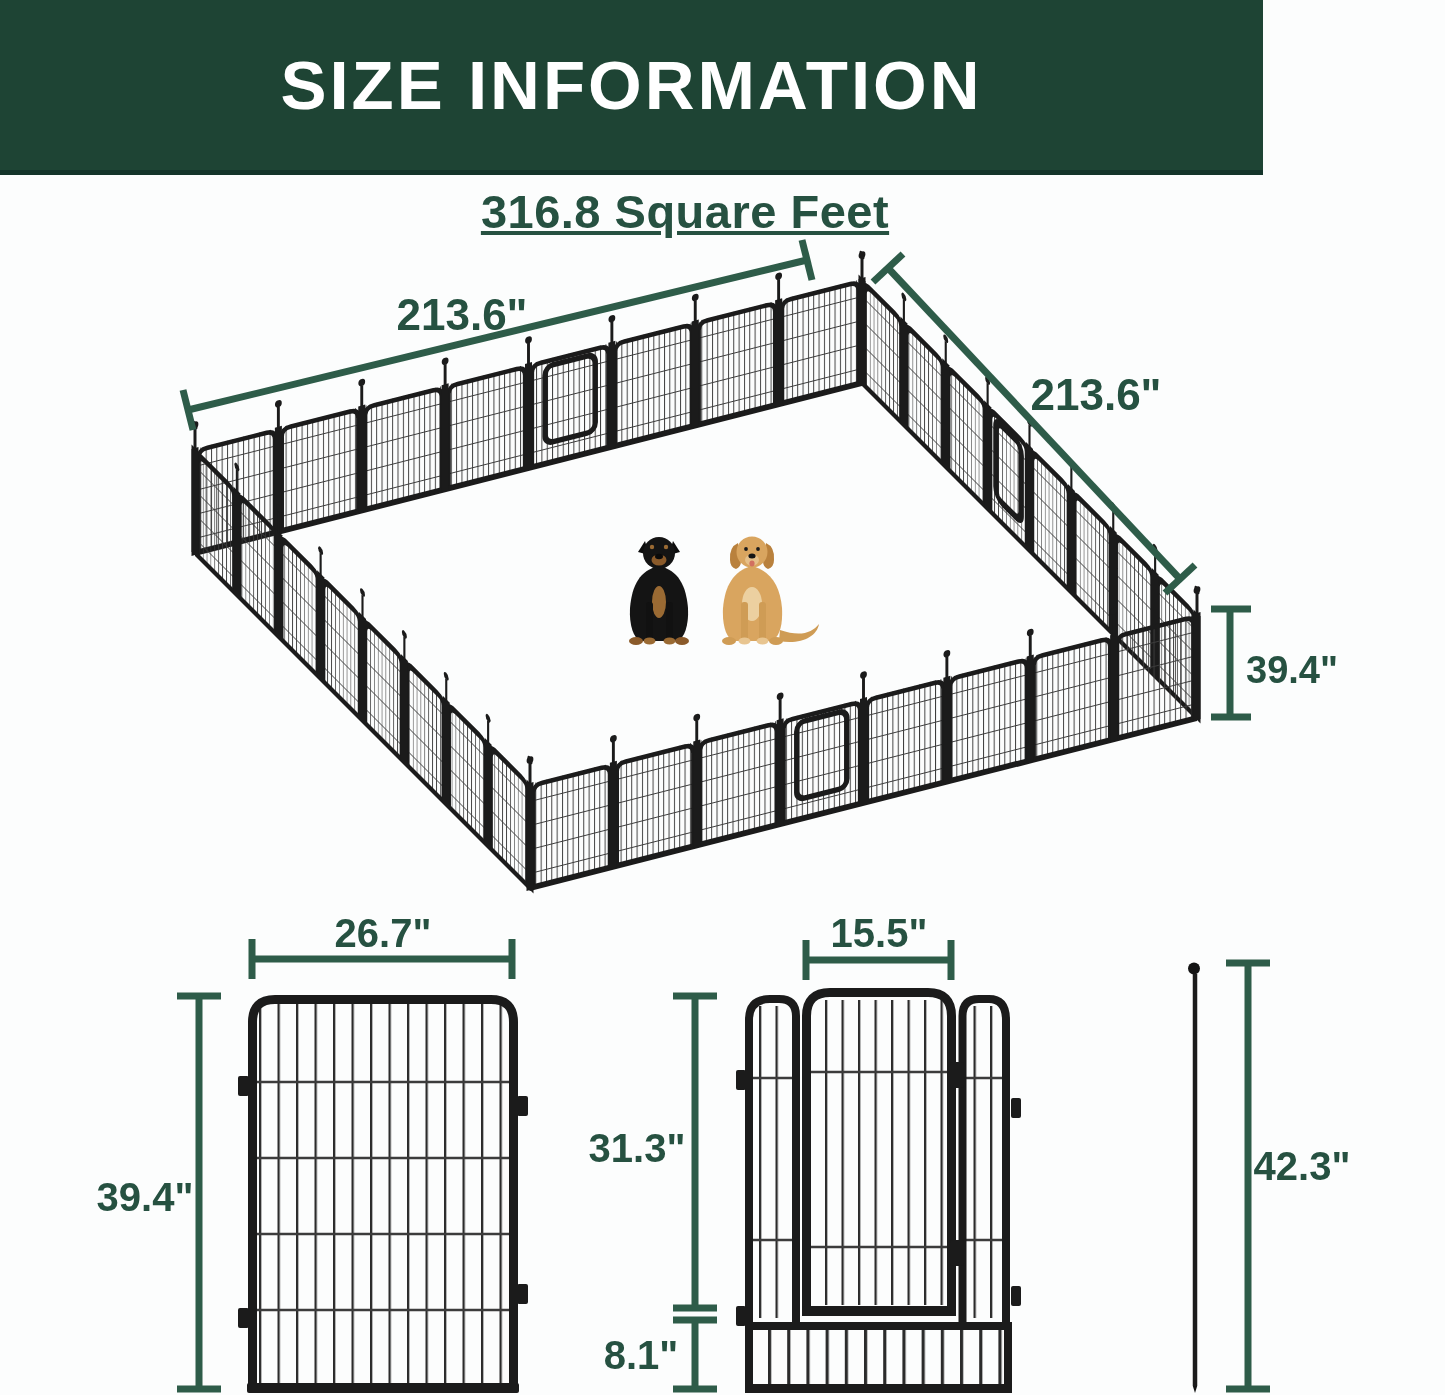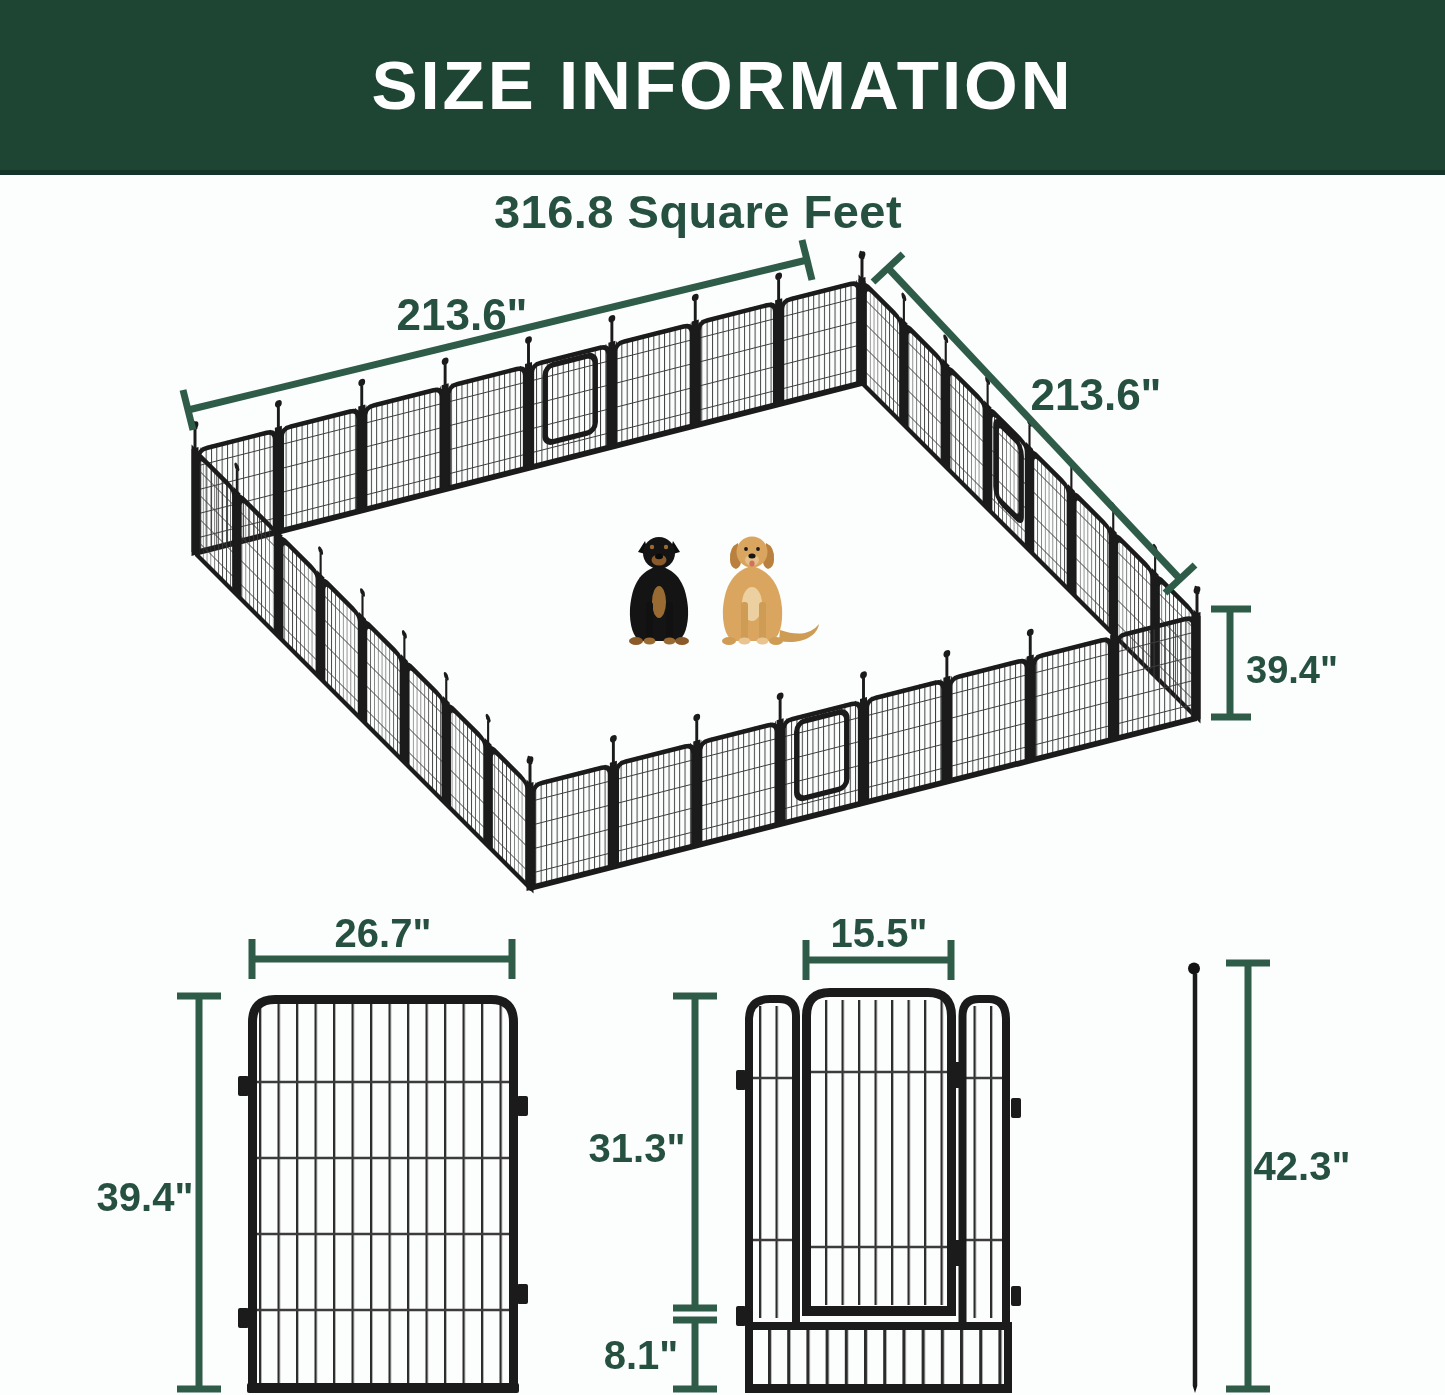--- a/index.html
+++ b/index.html
@@ -2,33 +2,34 @@
 <html style="--header-bg: #1e4434; --header-border: #14342a; --header-text: #ffffff; --dimension-line: #2e5c49; --dimension-text: #265141; --fence-frame: #1b1b1b; --fence-wire: #3c3c3c; --background: #fcfdfd;"><head>
 <meta charset="utf-8">
 <style>
   html,body{margin:0;padding:0;}
   body{
     width:1445px;height:1395px;position:relative;overflow:hidden;
     background:var(--background,#fcfdfd);
     font-family:"Liberation Sans",sans-serif;
   }
   .header{
-    position:absolute;top:0;left:0;width:1445px;height:170px;
+    position:absolute;top:0;left:0;width:1263px;height:170px;
     background:var(--header-bg,#1e4434);
     border-bottom:5px solid var(--header-border,#14342a);
     display:flex;align-items:center;justify-content:center;
   }
   .header h1{
     margin:0;color:var(--header-text,#ffffff);
     font-size:69px;font-weight:700;letter-spacing:3px;white-space:nowrap;
   }
   .area-label{
-    position:absolute;top:184px;left:13px;width:1370px;text-align:center;
+    position:absolute;top:184px;left:0;width:1370px;text-align:center;
     font-size:47px;font-weight:700;color:var(--dimension-text,#265141);
     letter-spacing:0.5px;
+    text-decoration:underline;
   }
   svg.diagram{position:absolute;top:0;left:0;}
   .frame{fill:none;stroke:var(--fence-frame,#1b1b1b);}
   .door{fill:none;stroke:var(--fence-frame,#1b1b1b);}
   .rail{stroke:var(--fence-frame,#1b1b1b);stroke-width:6;}
   .post{fill:var(--fence-frame,#1b1b1b);}
   .pin{stroke:var(--fence-frame,#1b1b1b);stroke-width:3;}
   .pinhead{fill:var(--fence-frame,#1b1b1b);}
   .wire{stroke:var(--fence-wire,#3c3c3c);stroke-width:1;fill:none;}
   .hwire{stroke:var(--fence-wire,#3c3c3c);stroke-width:2.6;}

